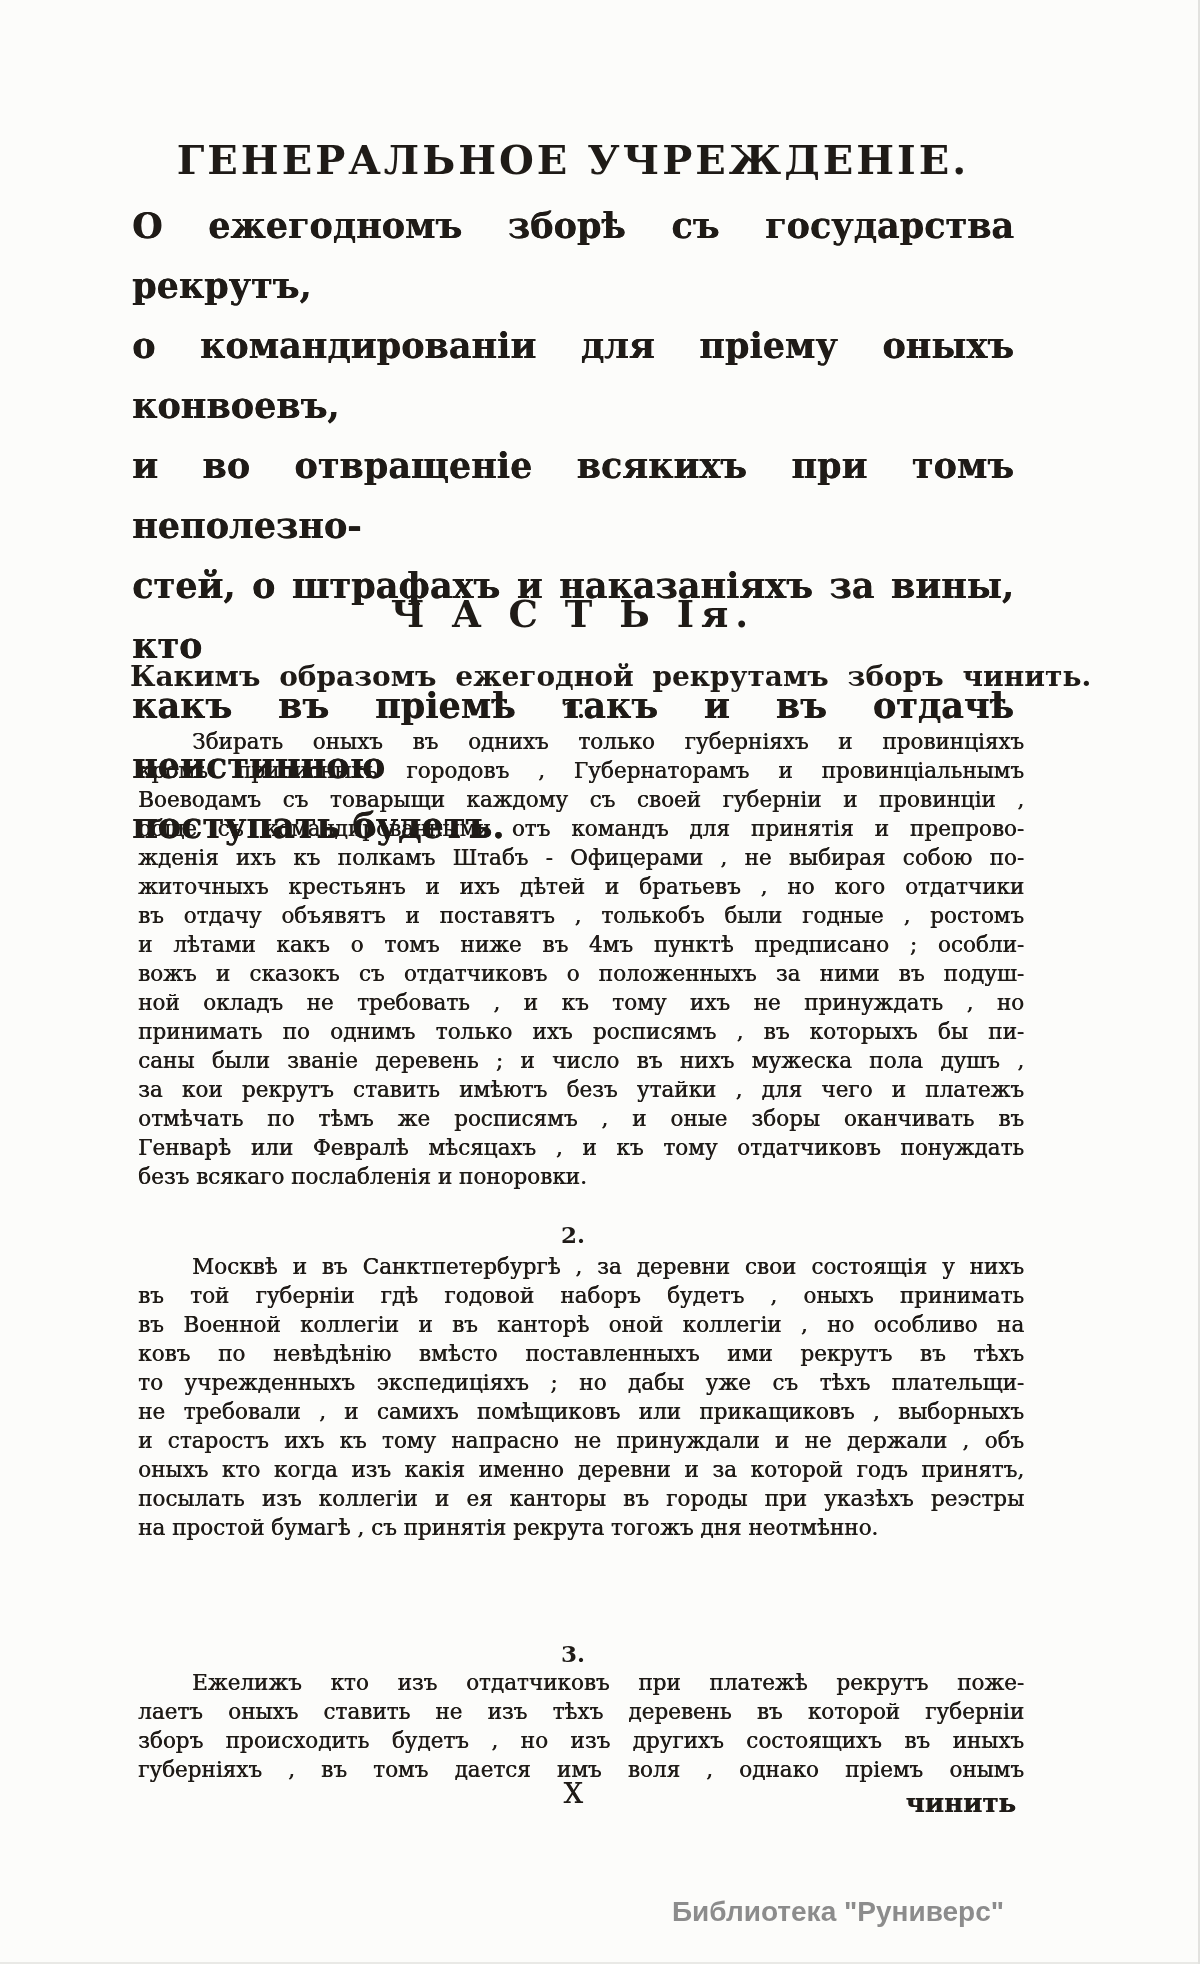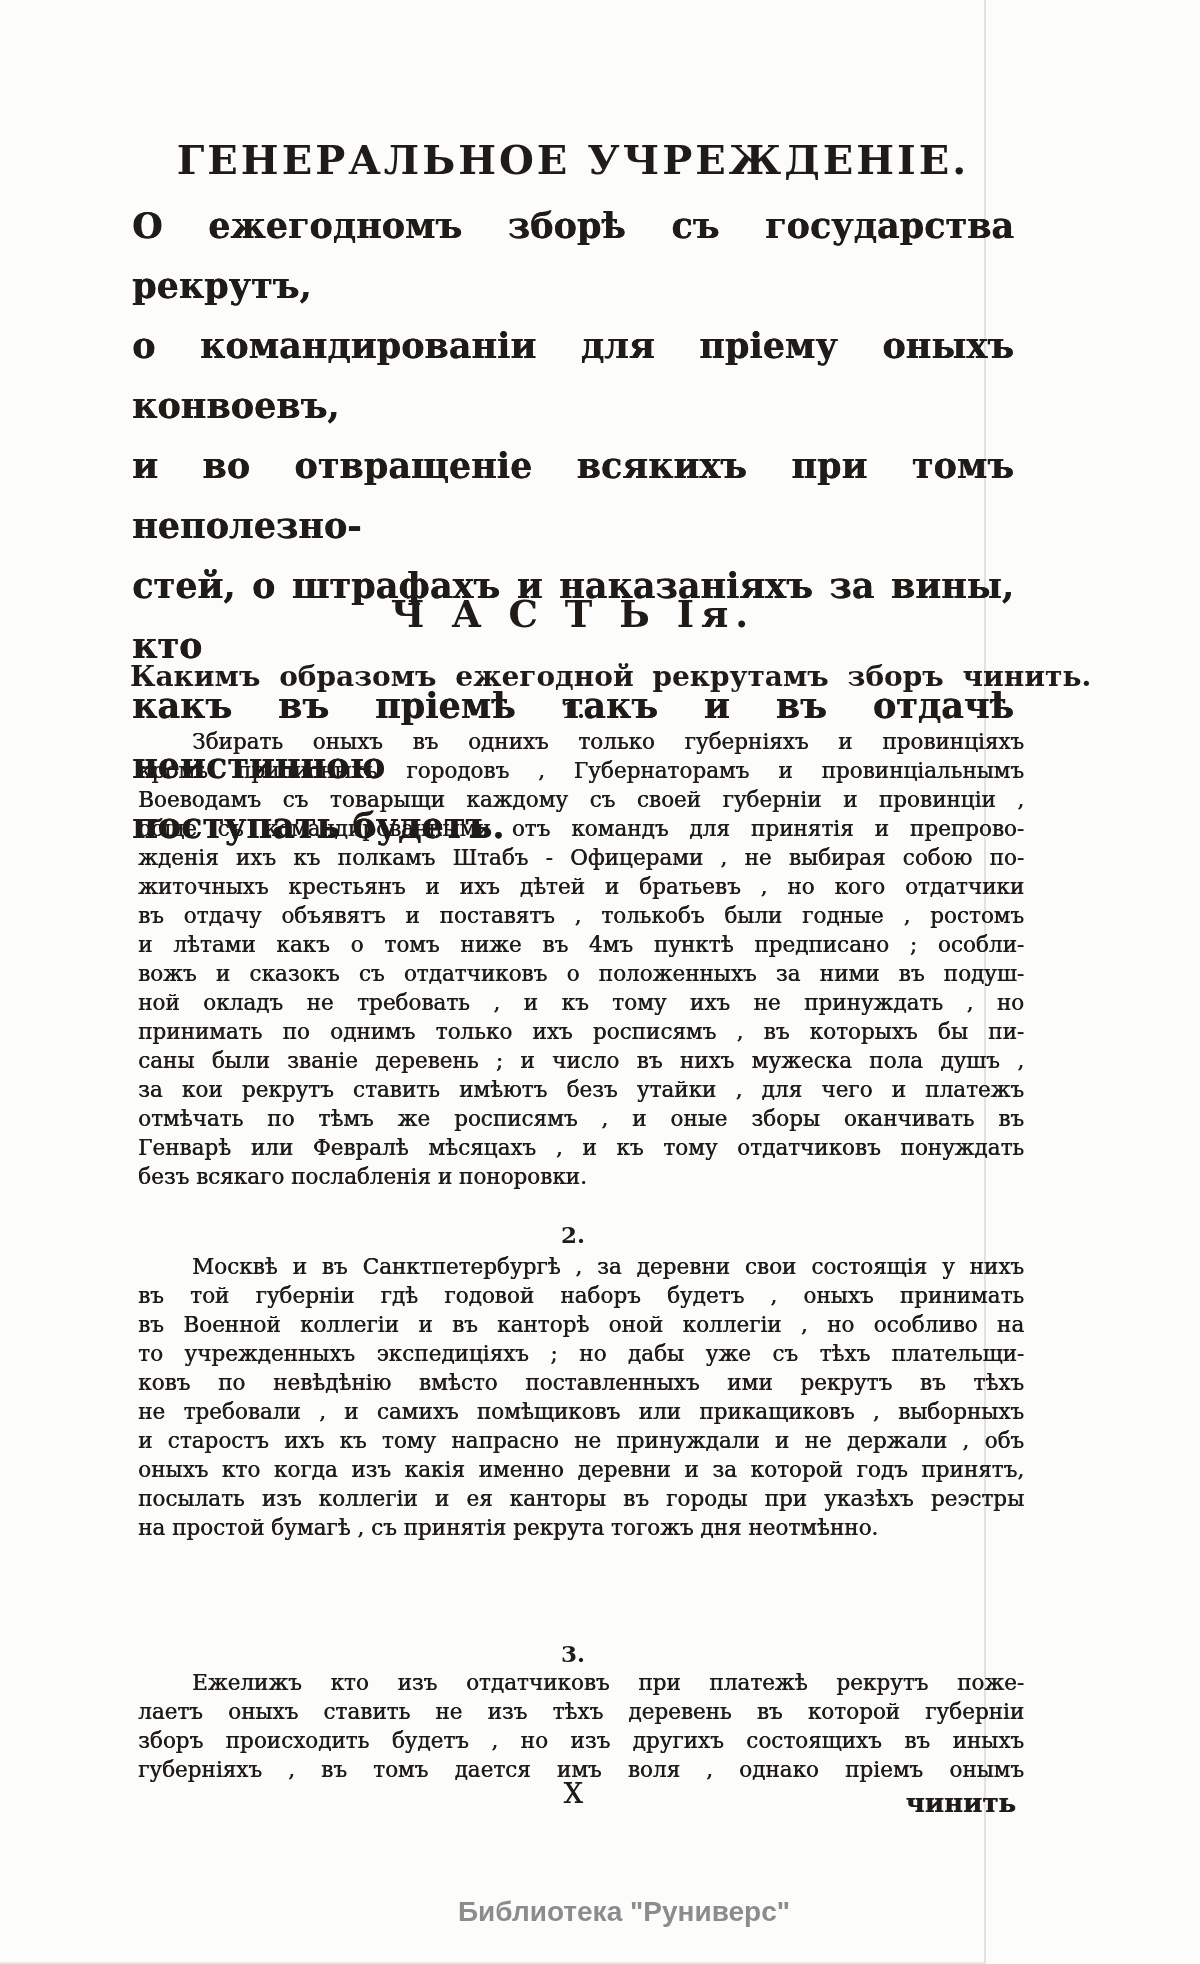--- a/index.html
+++ b/index.html
@@ -5,21 +5,21 @@
   html, body { margin: 0; padding: 0; }
   body {
     width: 1200px; height: 1964px;
     background: #fcfcfa;
     font-family: "DejaVu Serif", serif;
     color: #1f1b17;
     overflow: hidden;
   }
   .page {
     position: relative;
-    width: 986px; height: 1964px;
+    width: 1200px; height: 1964px;
     background: #fcfcfa;
     box-shadow: inset -2px 0 0 #e2e2df, inset 0 -2px 0 #e9e9e6;
   }
   .content {
     position: absolute;
     left: 130px; width: 886px; top: 0;
   }
   .doc-title {
     position: absolute; top: 136px; left: 0; width: 100%;
     text-align: center;
@@ -134,22 +134,22 @@
         <div class="tline">Генварѣ или Февралѣ мѣсяцахъ , и къ тому отдатчиковъ понуждать</div>
         <div class="tline tline-last">безъ всякаго послабленія и поноровки.</div>
       </div>
 
     <div class="section-number sec2">2.</div>
 
     <div class="para para2">
         <div class="tline">Москвѣ и въ Санктпетербургѣ , за деревни свои состоящія у нихъ</div>
         <div class="tline">въ той губерніи гдѣ годовой наборъ будетъ , оныхъ принимать</div>
         <div class="tline">въ Военной коллегіи и въ канторѣ оной коллегіи , но особливо на</div>
+        <div class="tline">ковъ по невѣдѣнію вмѣсто поставленныхъ ими рекрутъ въ тѣхъ</div>
         <div class="tline">то учрежденныхъ экспедиціяхъ ; но дабы уже съ тѣхъ плательщи-</div>
-        <div class="tline">ковъ по невѣдѣнію вмѣсто поставленныхъ ими рекрутъ въ тѣхъ</div>
         <div class="tline">не требовали , и самихъ помѣщиковъ или прикащиковъ , выборныхъ</div>
         <div class="tline">и старостъ ихъ къ тому напрасно не принуждали и не держали , объ</div>
         <div class="tline">оныхъ кто когда изъ какія именно деревни и за которой годъ принятъ,</div>
         <div class="tline">посылать изъ коллегіи и ея канторы въ городы при указѣхъ реэстры</div>
         <div class="tline tline-last">на простой бумагѣ , съ принятія рекрута тогожъ дня неотмѣнно.</div>
       </div>
 
     <div class="section-number sec3">3.</div>
 
     <div class="para para3">

